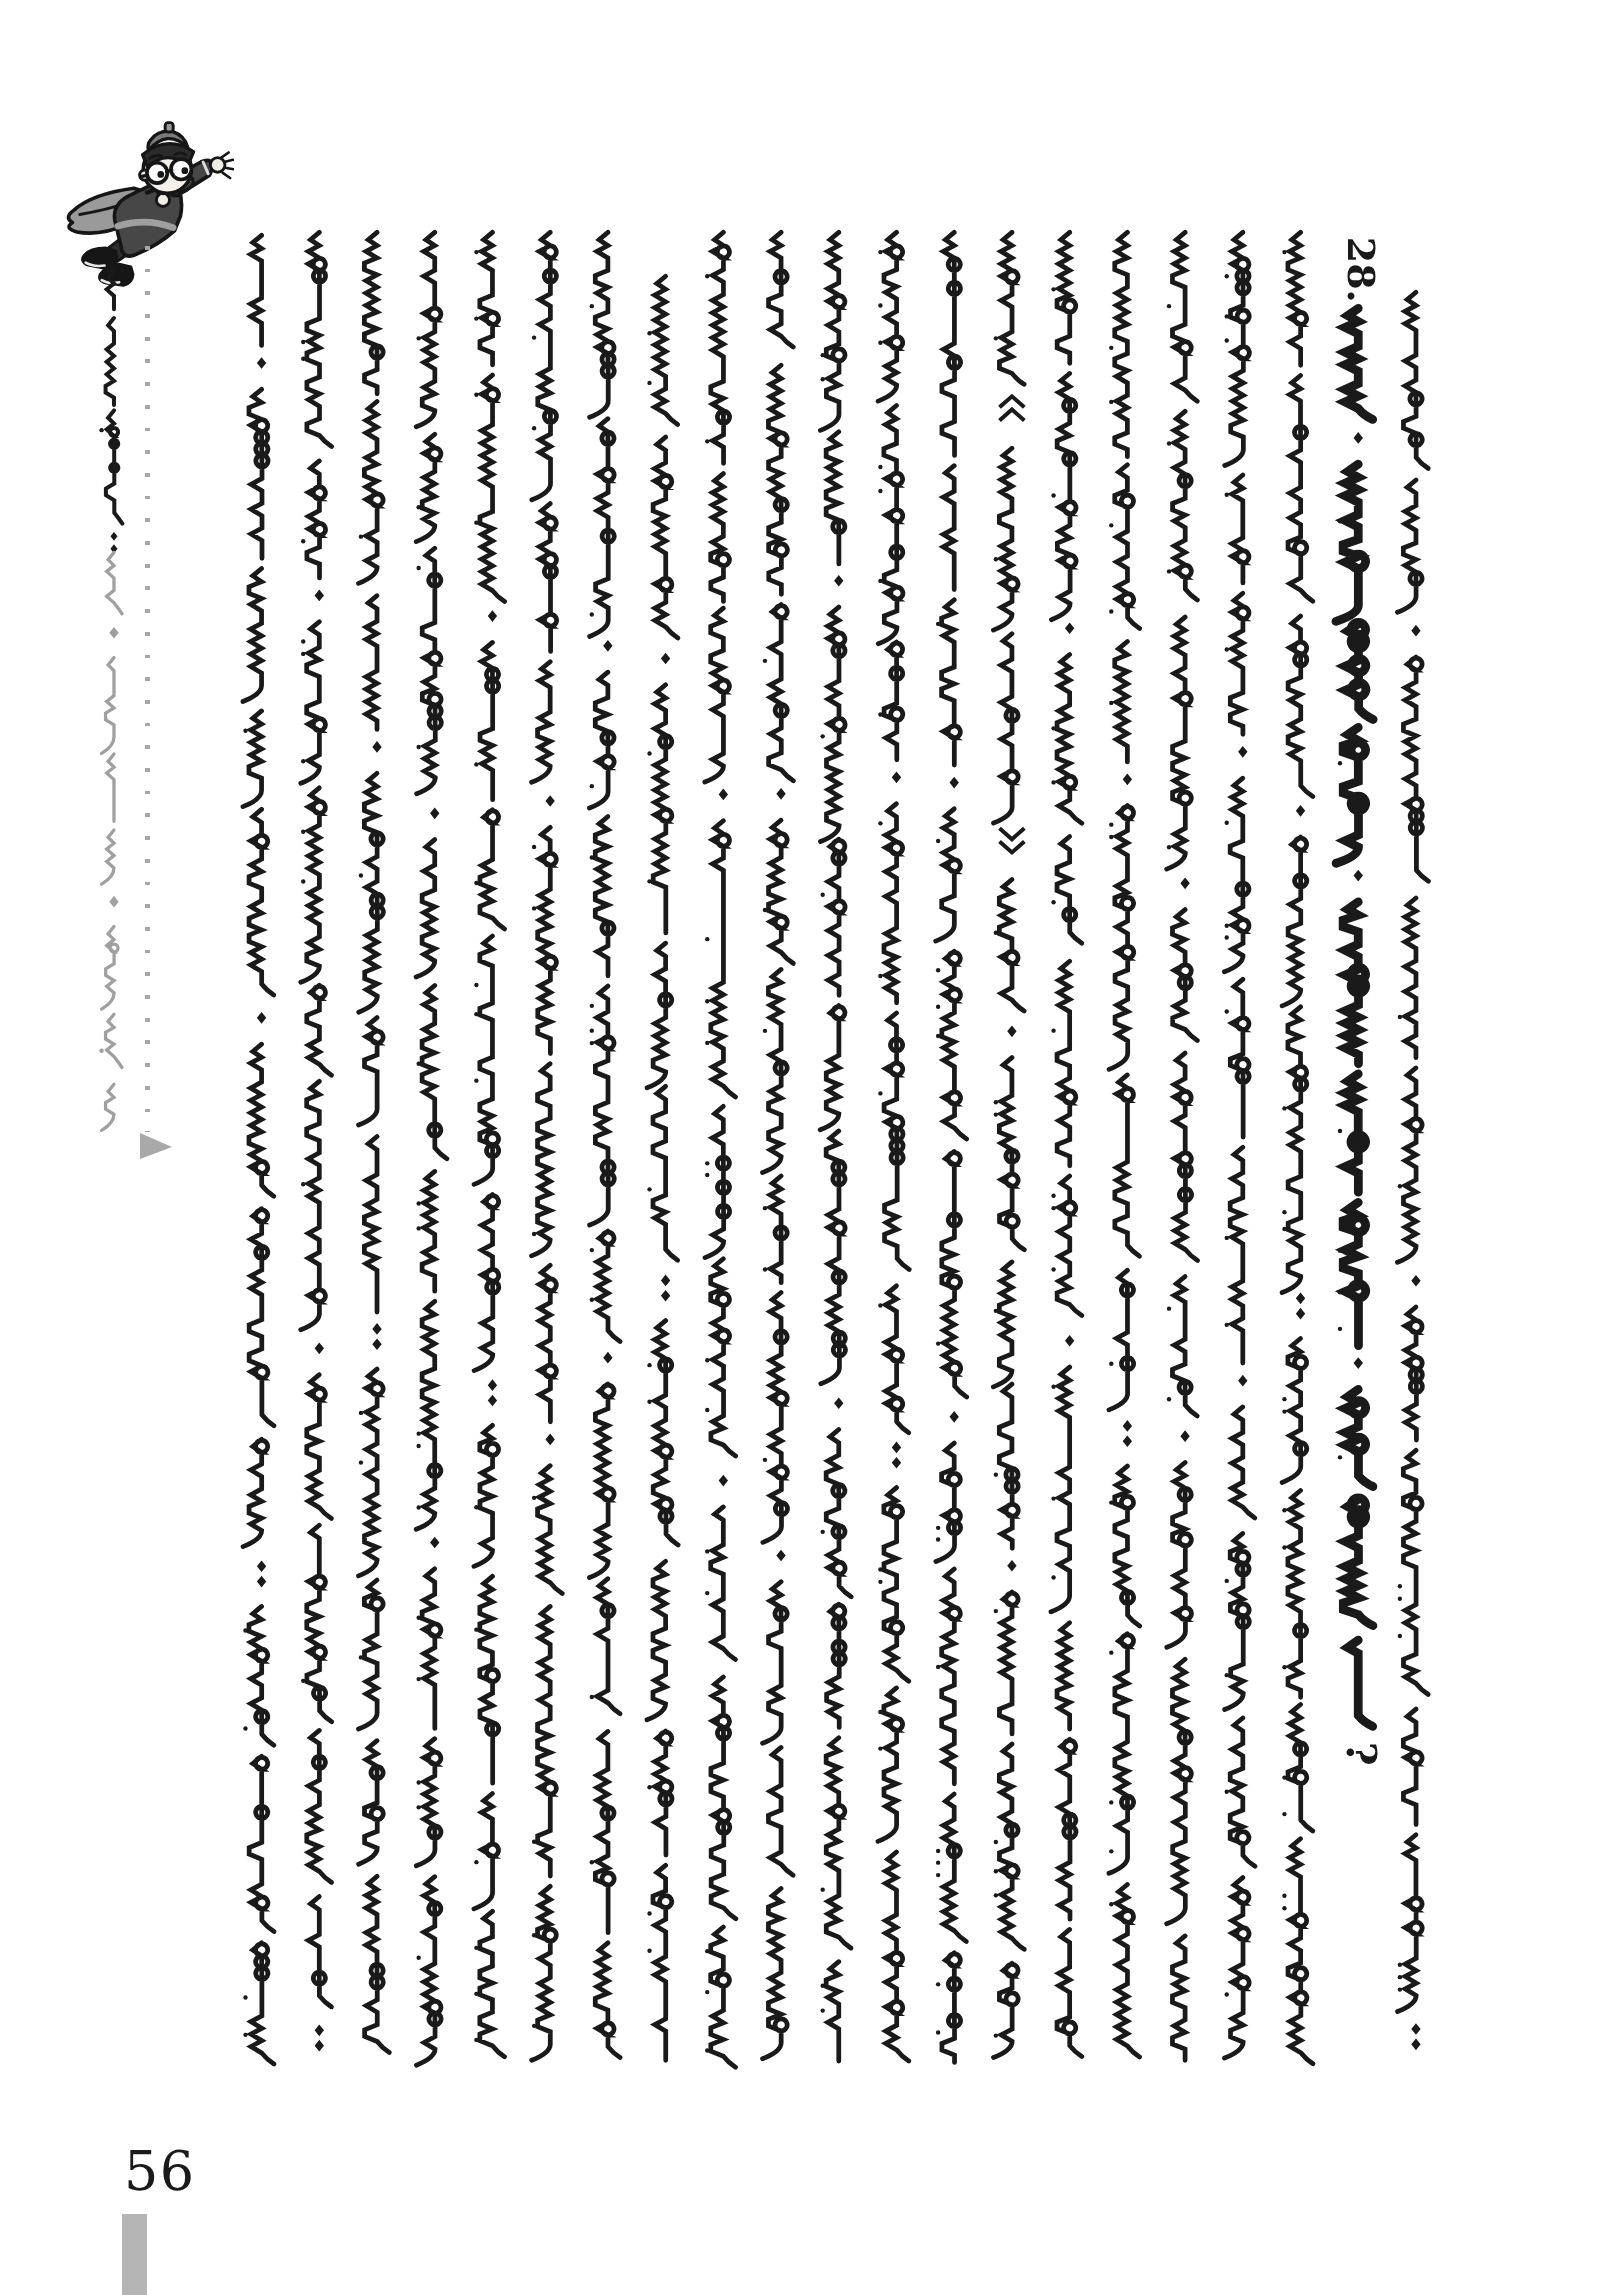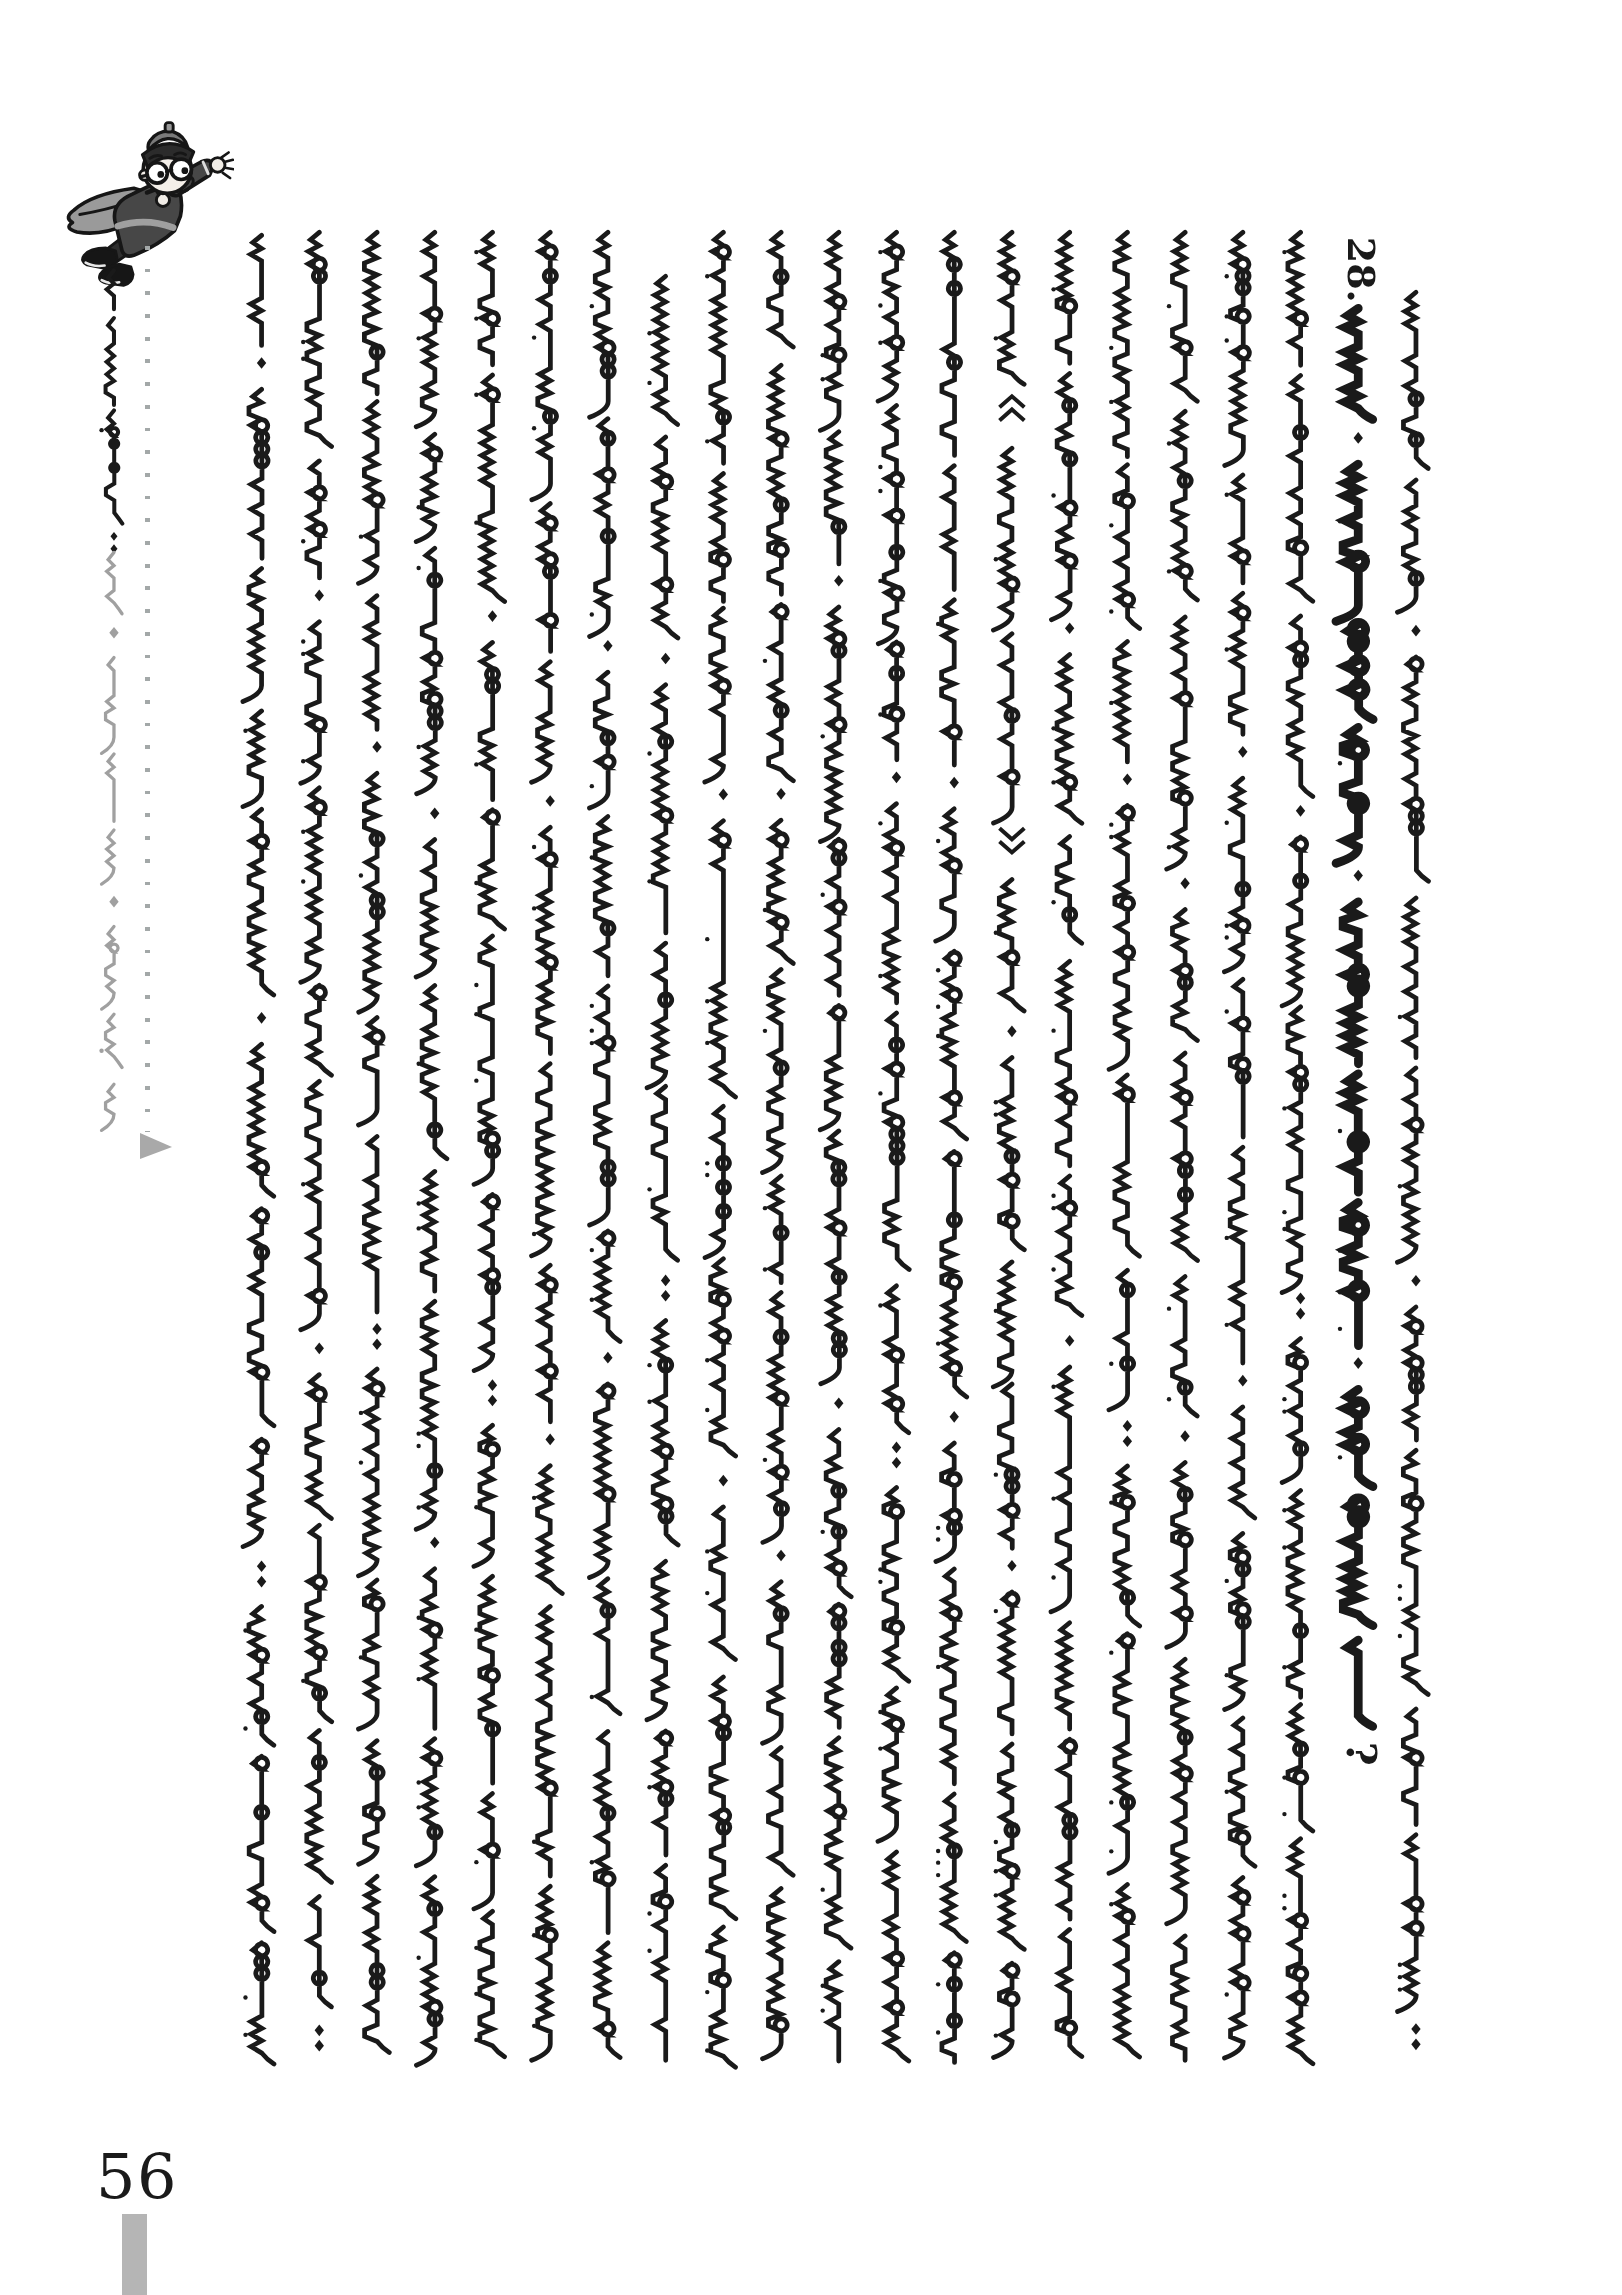--- a/index.html
+++ b/index.html
@@ -3,21 +3,21 @@
 <meta charset="utf-8">
 <style>
   html,body{margin:0;padding:0;background:#e8e8e8;}
   .page{position:relative;width:1622px;height:2295px;background:#ffffff;overflow:hidden;
         font-family:"DejaVu Serif", serif;}
   .dotted{position:absolute;left:145px;top:246px;width:5.1px;height:886px;
           background:repeating-linear-gradient(to bottom,#a3a8a8 0 3.7px,transparent 3.7px 22.7px);}
   .tri{position:absolute;left:140px;top:1133px;width:0;height:0;
        border-top:14px solid transparent;border-bottom:12.4px solid transparent;
        border-left:32px solid #a9a9a9;}
-  .pagenum{position:absolute;left:96px;top:2140px;font-size:62px;color:#1a1a1a;
+  .pagenum{position:absolute;left:124px;top:2140px;font-size:54px;color:#1a1a1a;
            font-family:"DejaVu Serif", serif;letter-spacing:1.5px;}
   .bbar{position:absolute;left:122px;top:2214px;width:25px;height:81px;background:#b5b5b5;}
   #script-svg{position:absolute;left:0;top:0;}
   .mascot{position:absolute;left:62px;top:108px;}
 </style>
 </head>
 <body>
 
 <div class="page">
 

